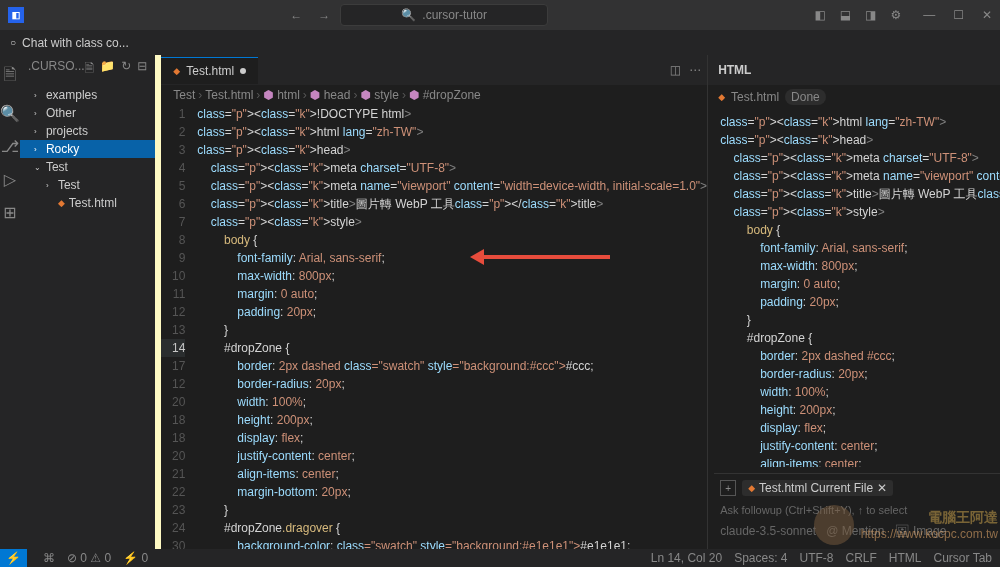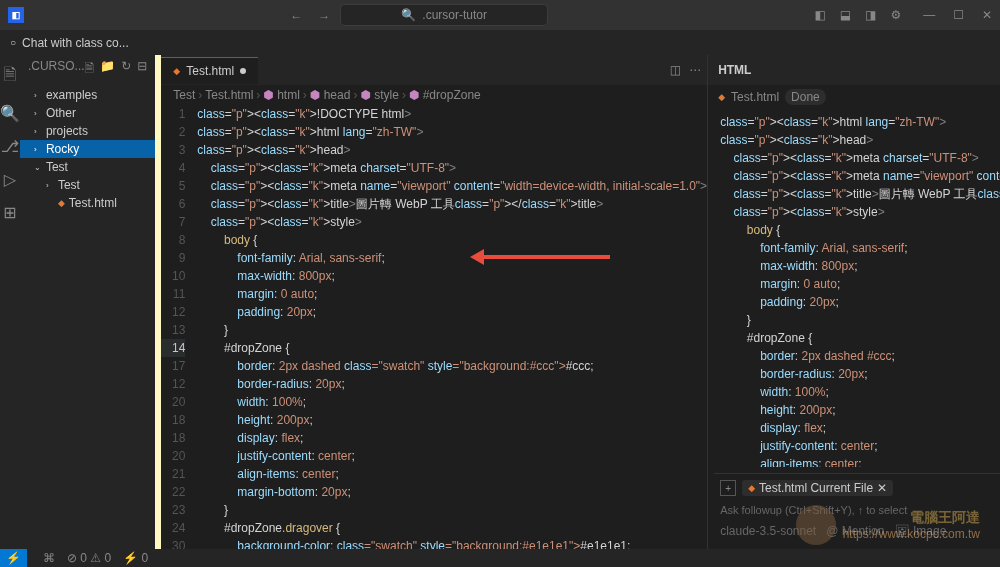--- a/index.html
+++ b/index.html
@@ -53,21 +53,21 @@
 .add-btn{width:16px;height:16px;border:1px solid #555;display:flex;align-items:center;justify-content:center;font-size:10px;color:#888}
 .ctx-pill{background:#2d2d2d;padding:1px 6px;border-radius:3px;font-size:9px;display:flex;gap:4px;align-items:center}
 .chat-placeholder{color:#666;font-size:11px;padding:4px 0}
 .chat-footer{display:flex;gap:10px;font-size:9px;color:#666;padding-top:4px}
 .statusbar{position:absolute;bottom:0;left:0;right:0;height:18px;background:#252526;display:flex;align-items:center;justify-content:space-between;padding:0 8px;font-size:10px;color:#888}
 .sb-l,.sb-r{display:flex;gap:12px;align-items:center}
 .sb-main{background:#0078d4;color:#fff;padding:0 6px;height:18px;display:flex;align-items:center;margin-left:-8px;margin-right:4px}
 .arrow{position:absolute;left:480px;top:255px;z-index:10}
 .arrow-line{width:130px;height:4px;background:#e74c3c;position:relative}
 .arrow-head{position:absolute;left:-10px;top:-6px;width:0;height:0;border-right:14px solid #e74c3c;border-top:8px solid transparent;border-bottom:8px solid transparent}
-.watermark{position:absolute;right:20px;bottom:22px;opacity:0.5;font-size:10px;color:#888;text-align:right}
+.watermark{position:absolute;right:2px;bottom:22px;opacity:0.5;font-size:10px;color:#888;text-align:right}
 .wm-cartoon{width:40px;height:40px;background:#7a5c3e;border-radius:50%;display:inline-block;position:relative;margin-right:4px;vertical-align:middle}
 .wm-txt{display:inline-block;vertical-align:middle}
 </style>
 </head>
 <body>
 
 <div class="titlebar">
   <div class="logo">◧</div>
   <div class="tb-center">
     <div class="nav-arrows">
@@ -247,20 +247,28 @@
     </div>
 </div>
 
 <div class="statusbar">
   <div class="sb-l" id="sbl">
       <span class="sb-main">⚡</span>
       <span>⌘</span>
       <span>⊘ 0 ⚠ 0</span>
       <span>⚡ 0</span>
     </div>
+  <div class="sb-r" id="sbr">
+      <span>Ln 14, Col 20</span>
+      <span>Spaces: 4</span>
+      <span>UTF-8</span>
+      <span>CRLF</span>
+      <span>HTML</span>
+      <span>Cursor Tab</span>
+    </div>
 </div>
 
 <div class="watermark">
   <span class="wm-cartoon"></span>
   <span class="wm-txt">
     <span style="font-size:14px;font-weight:bold;color:#d4a94e">電腦王阿達</span><br>
     <span style="color:#fdba74">https://www.kocpc.com.tw</span>
   </span>
 </div>
 

